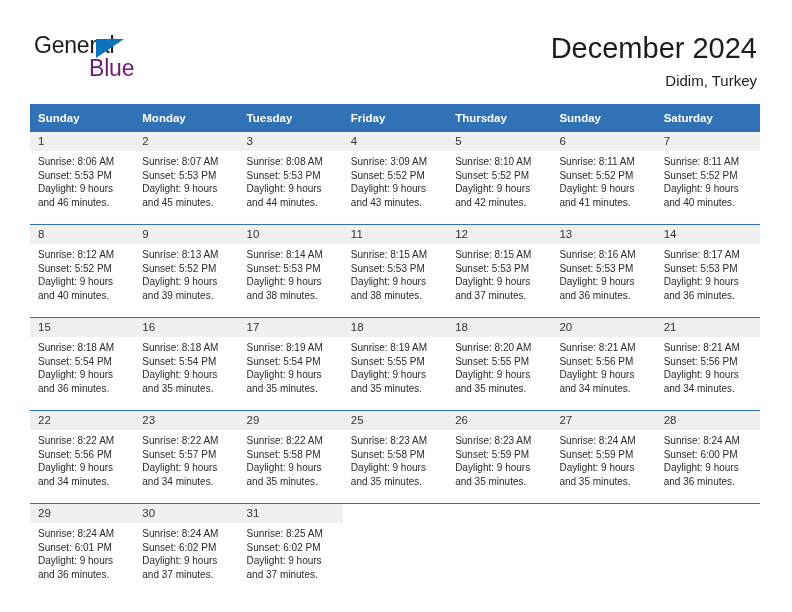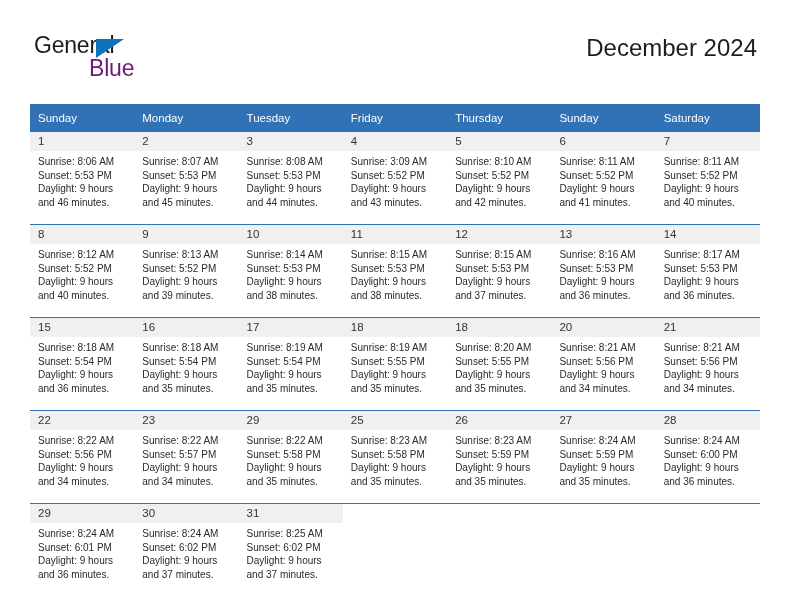--- a/index.html
+++ b/index.html
@@ -65,21 +65,21 @@
     line-height: 24px;
   }
 
   .title-block {
     position: absolute;
     right: 35px;
     top: 30px;
     text-align: right;
   }
   .cal-title {
-    font-size: 24px;
+    font-size: 29px;
     font-weight: normal;
     color: #1d1d1d;
     line-height: 36px;
     white-space: nowrap;
   }
   .cal-subtitle {
     font-size: 15px;
     font-weight: normal;
     color: #1d1d1d;
     line-height: 20px;
@@ -93,21 +93,21 @@
     left: 30px;
     top: 104px;
     width: 730px;
     border-collapse: collapse;
     table-layout: fixed;
   }
   .calendar th {
     background: #3072b5;
     color: #ffffff;
     font-size: 11.5px;
-    font-weight: normal;
+    font-weight: bold;
     text-align: left;
     padding: 5px 0 5px 8px;
     height: 18px;
     vertical-align: middle;
     border: none;
   }
   .calendar td {
     vertical-align: top;
     padding: 0;
     border: none;
@@ -154,20 +154,21 @@
   <div class="header">
 
     <div class="brand">
       <span class="brand-general">General</span>
       <span class="brand-triangle"></span>
       <span class="brand-blue">Blue</span>
     </div>
 
     <div class="title-block">
       <div class="cal-title">December 2024</div>
+      <div class="cal-subtitle">Didim, Turkey</div>
     </div>
 
   </div>
 
   <table class="calendar">
     <thead>
       <tr>
         <th>Sunday</th>
         <th>Monday</th>
         <th>Tuesday</th>

